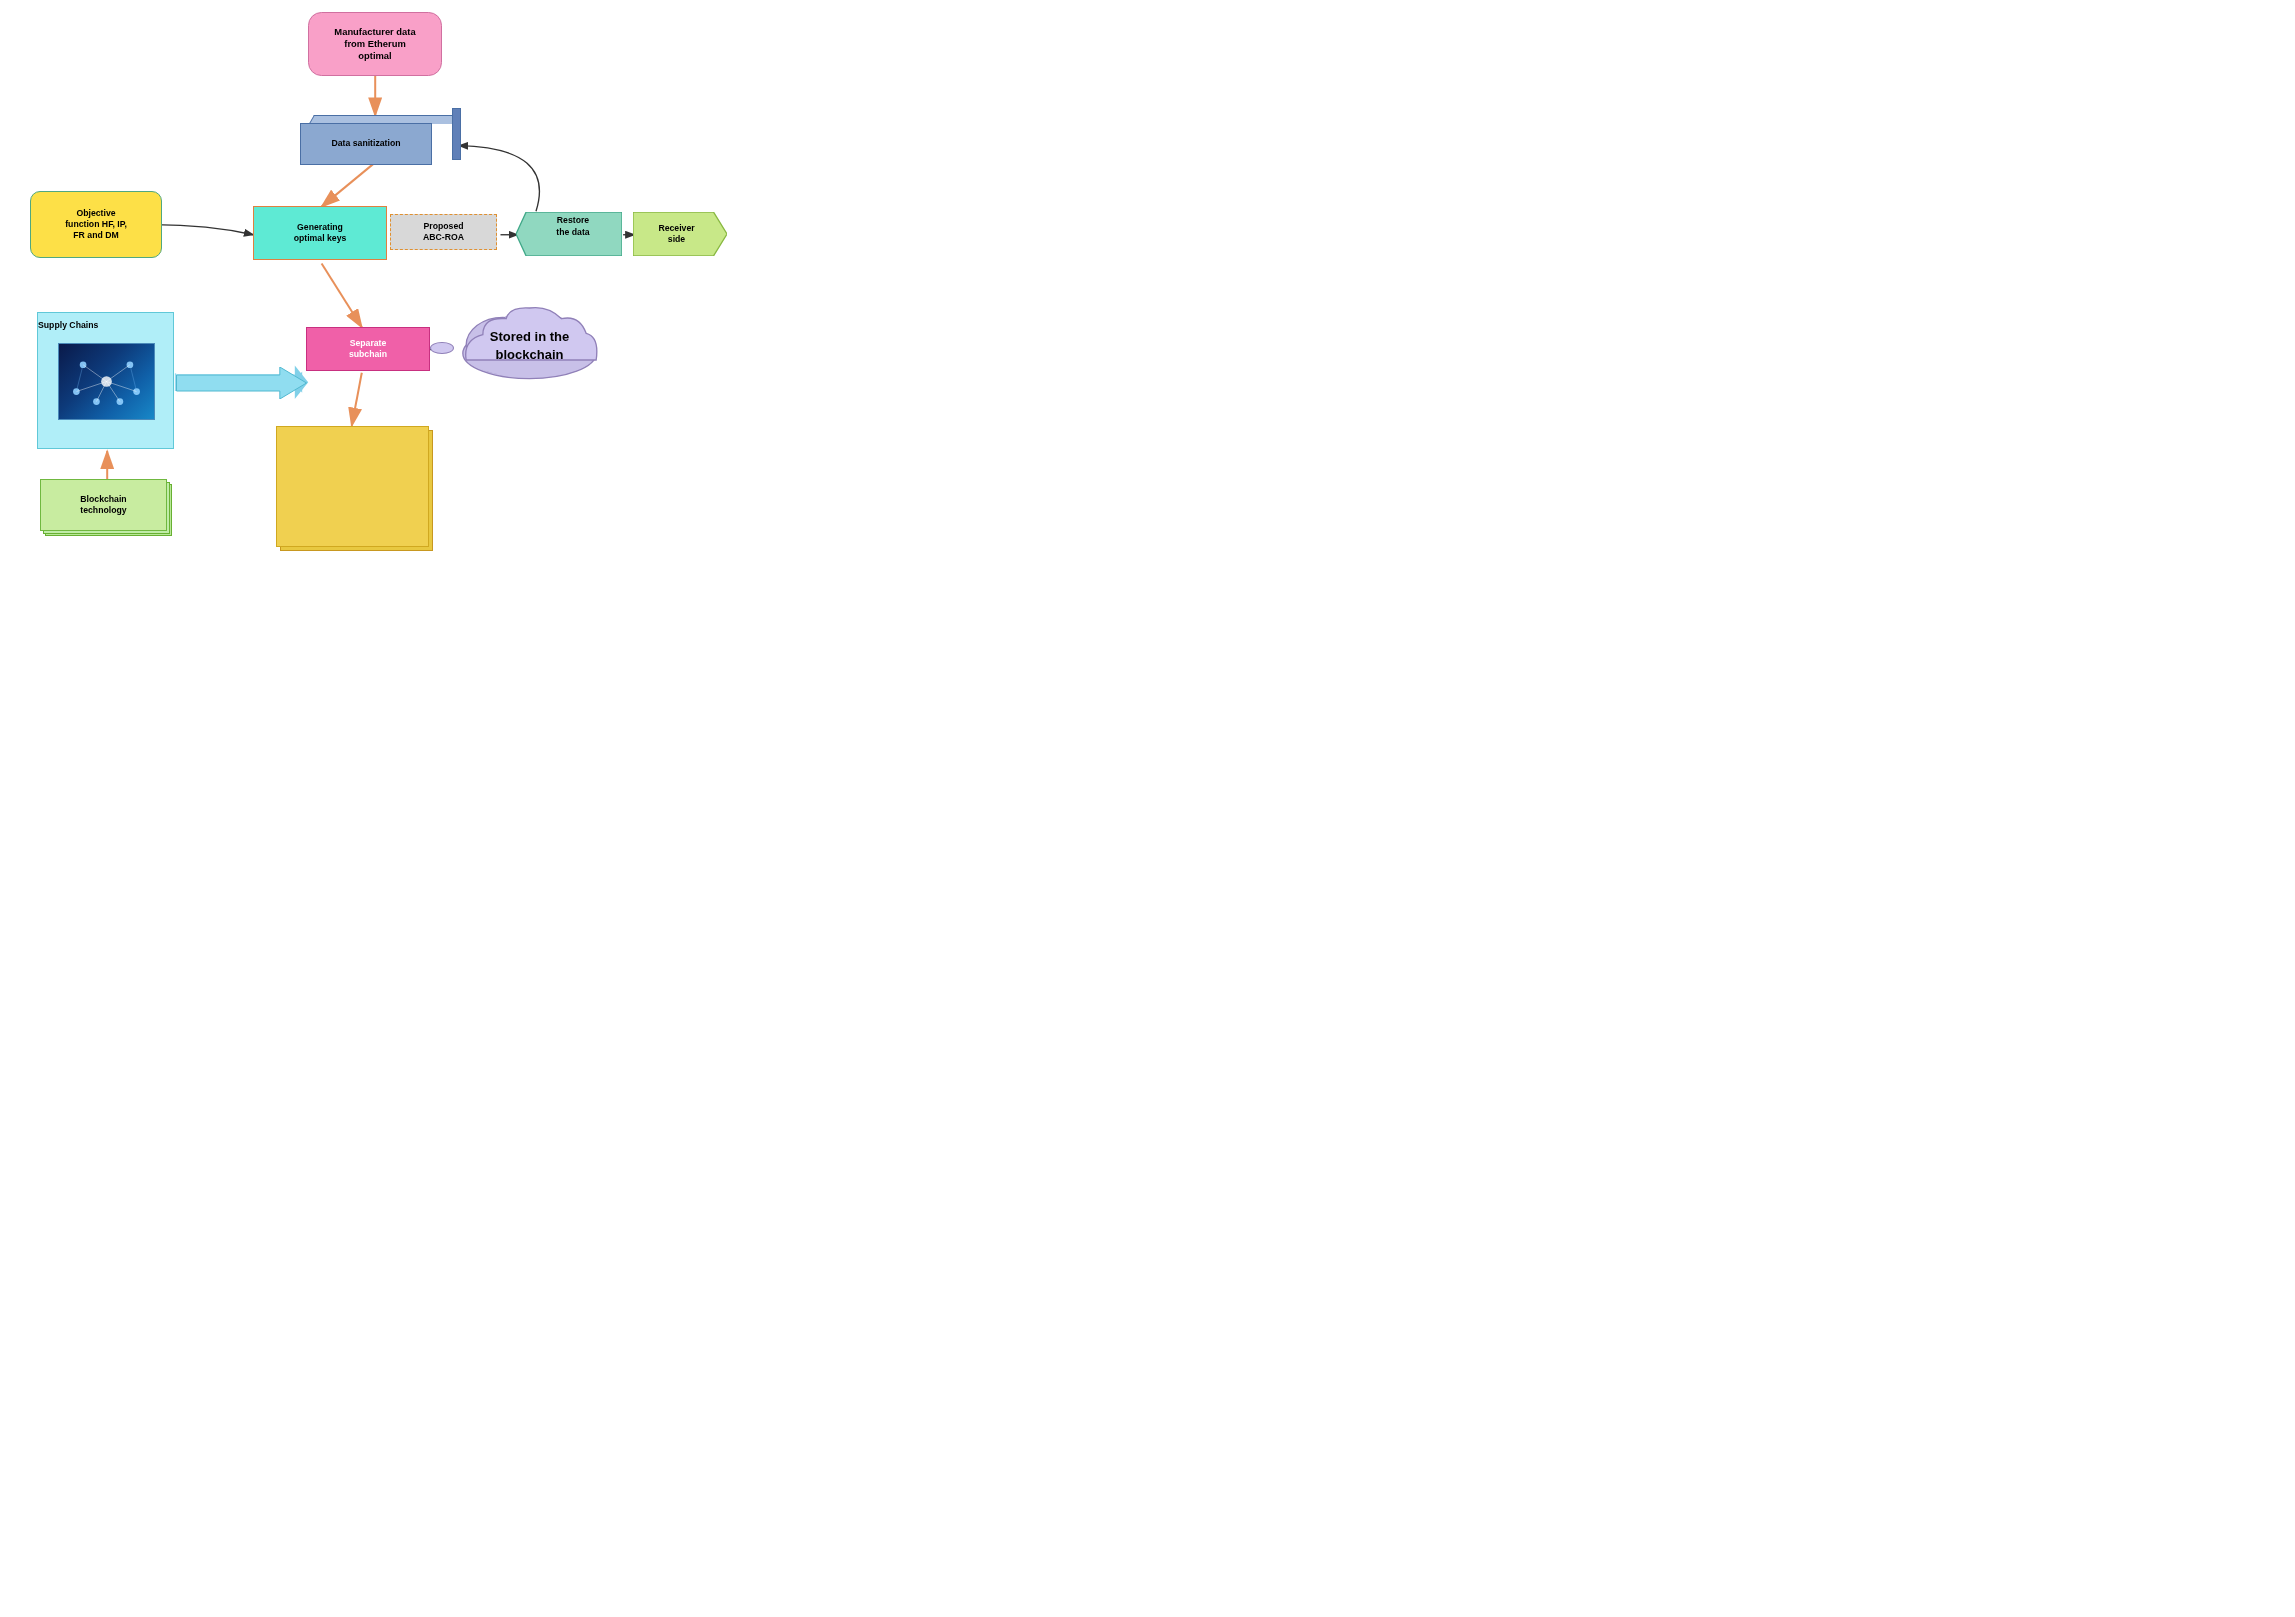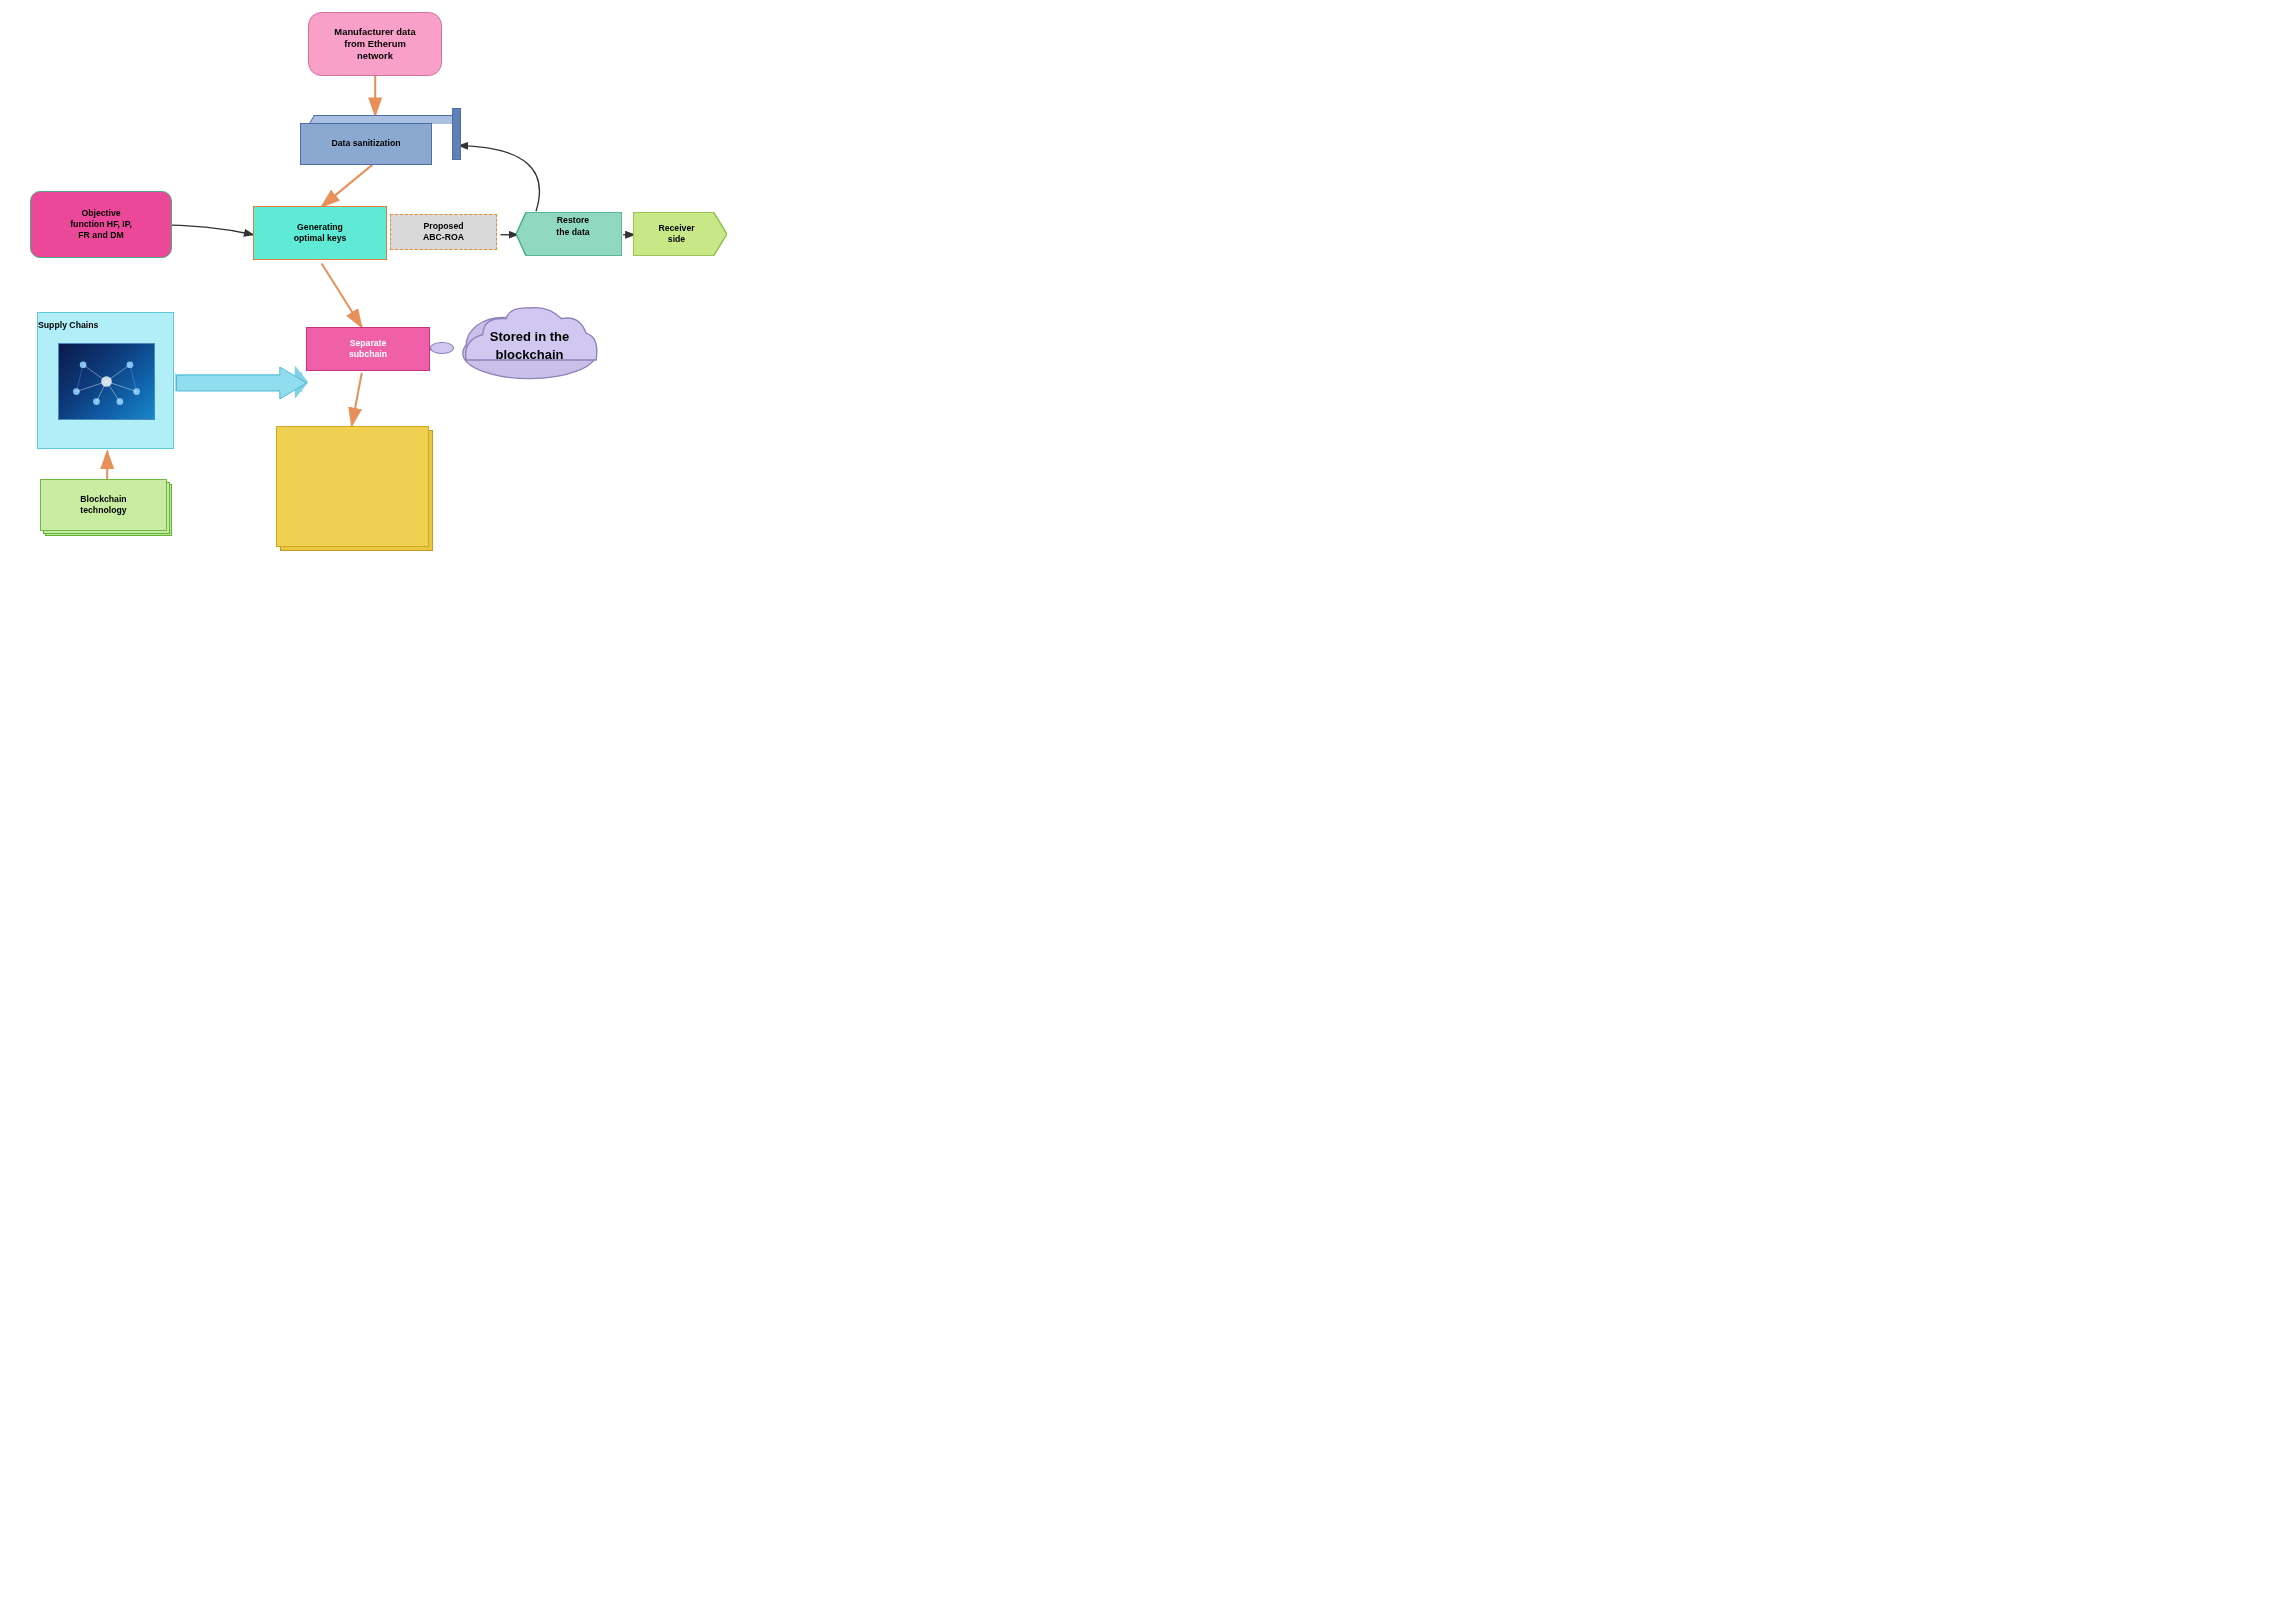--- a/index.html
+++ b/index.html
@@ -108,35 +108,35 @@
     <line x1="160" y1="718" x2="160" y2="673" stroke="#e8905a" stroke-width="3" marker-end="url(#arrowhead-orange)"></line>
 
     <path d="M 630 522 Q 655 522 668 515" stroke="#333" stroke-width="1.5" fill="none" marker-end="url(#arrowhead-black)"></path>
 
     <path d="M 800 315 Q 830 220 685 217" stroke="#333" stroke-width="2" fill="none" marker-end="url(#arrowhead-black)"></path>
   </svg>
 
   <div class="box manufacturer-box" style="background:#f9a0c8; border:1.3px solid #d070a0; border-radius:13.4px; width:134px; height:64px; top:12px; left:308px;">
     <span class="label-text" style="white-space:pre-line;font-size:9.4px;">Manufacturer data
 from Etherum
-network</span>
+optimal</span>
   </div>
 
   <div style="position:absolute; top:115px; left:300px; width:161px; height:54px;">
 
     <div style="position:absolute; top:0; left:9.4px; width:147px; height:8.7px; background:#aac0e0; border-top:1.3px solid #4a6fa5; border-left:1.3px solid #4a6fa5; border-right:1.3px solid #4a6fa5; transform:skewX(-30deg); transform-origin:bottom left;"></div>
 
     <div style="position:absolute; top:-7.4px; right:0; width:9.4px; height:52px; background:#6080b8; border:1.3px solid #4a6fa5;"></div>
 
     <div style="position:absolute; top:8px; left:0; width:132px; height:42px; background:#8ba8d0; border:1.3px solid #4a6fa5; display:flex; align-items:center; justify-content:center;">
       <span class="label-text">Data sanitization</span>
     </div>
   </div>
 
-  <div class="box objective-box" style="background:#ec4899; border:1.3px solid #50a880; border-radius:10px; width:142px; height:67px; top:191px; left:30px;">
+  <div class="box objective-box" style="background:#fde047; border:1.3px solid #50a880; border-radius:10px; width:132px; height:67px; top:191px; left:30px;">
     <span class="label-text" style="white-space:pre-line;font-size:8.7px;">Objective
 function HF, IP,
 FR and DM</span>
   </div>
 
   <div class="box" style="background:#5eead4; border:1.3px solid #e08040; width:134px; height:54px; top:206px; left:253px; position:absolute;">
     <span class="label-text" style="white-space:pre-line;">Generating
 optimal keys</span>
   </div>
 

